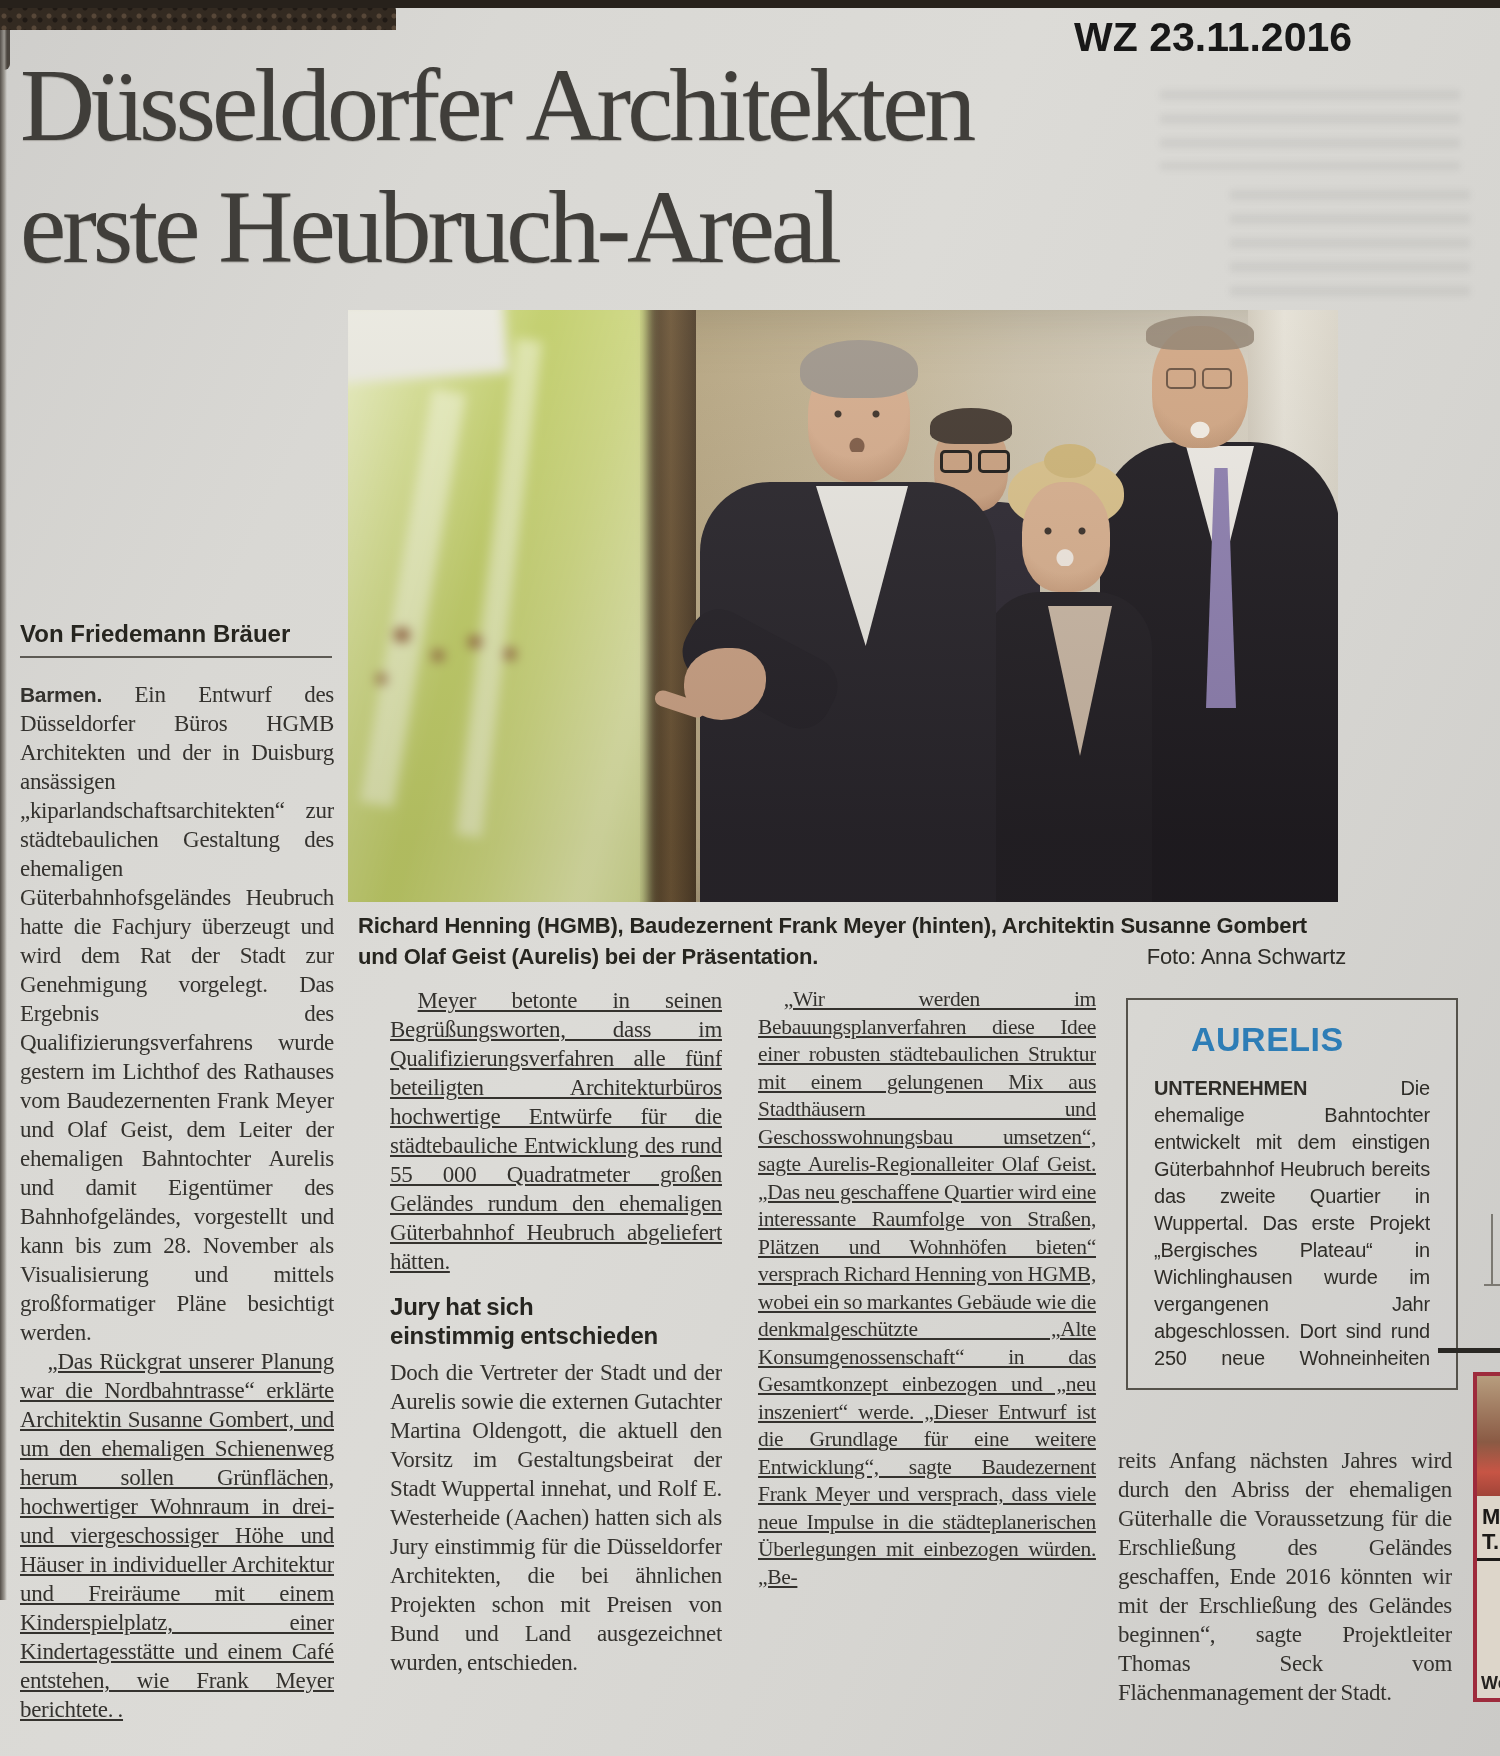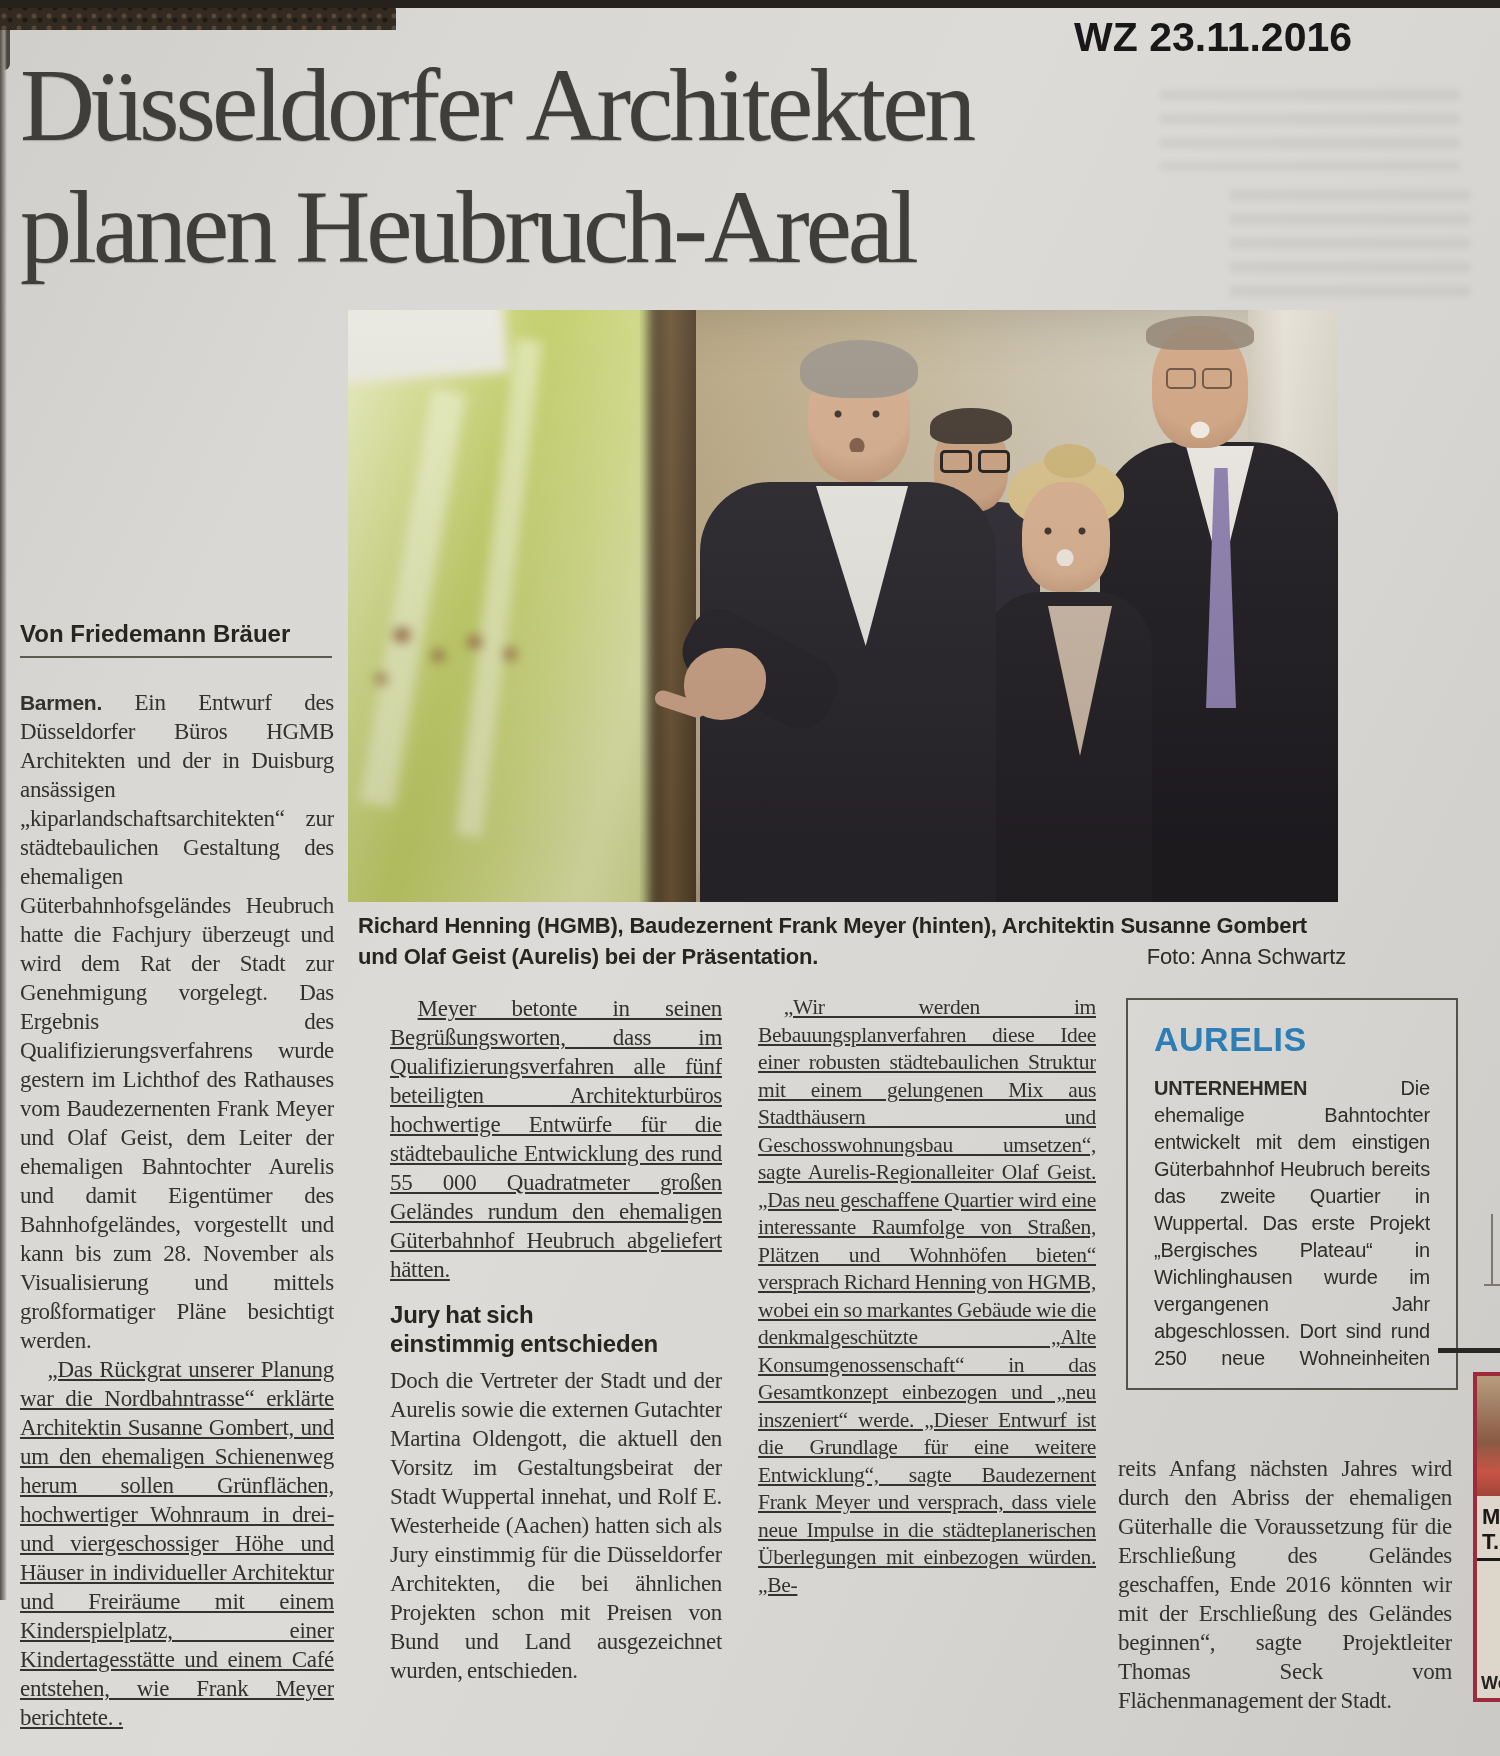--- a/index.html
+++ b/index.html
@@ -22,21 +22,21 @@
   .masthead{left:1074px;top:14px;font-family:"Liberation Sans","DejaVu Sans",sans-serif;
         font-weight:bold;font-size:41px;color:#181818;letter-spacing:0;}
   .headline{left:20px;top:44px;width:1220px;font-weight:normal;font-size:104px;line-height:122px;
         letter-spacing:-4px;color:#403e3a;text-shadow:0 1px 1px rgba(120,118,112,.5);}
   
   .lead{left:20px;top:306px;width:312px;font-size:37px;line-height:47px;color:#3b3933;}
   .byline{left:20px;top:620px;width:312px;font-family:"Liberation Sans","DejaVu Sans",sans-serif;
         font-weight:bold;font-size:24px;color:#26251f;}
   .byline-rule{left:20px;top:656px;width:312px;height:2px;background:#5d5a54;}
   .bodytext{font-size:23px;line-height:29px;text-align:justify;letter-spacing:-.3px;word-spacing:-1px;
-        -webkit-hyphens:auto;hyphens:auto;overflow:hidden;margin-top:8px;}
+        -webkit-hyphens:auto;hyphens:auto;overflow:hidden;}
   .col1{left:20px;top:680px;width:314px;height:1046px;}
   .col2{left:390px;top:986px;width:332px;height:758px;}
   .col3{left:758px;top:986px;width:338px;height:748px;font-size:21.5px;line-height:27.5px;}
   .col4p{left:1118px;top:1446px;width:334px;height:292px;}
   .bodytext p{margin:0;}
   .bodytext p.ind{text-indent:1.2em;text-decoration:underline;}
   .lead-in{font-weight:bold;font-family:"Liberation Sans","DejaVu Sans",sans-serif;font-size:21px;}
   .subhead{font-family:"Liberation Sans","DejaVu Sans",sans-serif;font-weight:bold;font-size:24px;
         line-height:29px;text-align:left;color:#262520;margin:16px 0 8px 0;letter-spacing:-.2px;}
   .subhead div{display:block;}
@@ -111,21 +111,21 @@
         background:radial-gradient(ellipse at 30px 28px,#f2ece4 9px 4px,transparent 10px);}
   .photo-overlay{position:absolute;left:0;top:0;width:990px;height:592px;
         background:linear-gradient(180deg,rgba(255,252,240,.08),rgba(30,25,15,.10) 90%);}
   
   .caption{left:358px;top:910px;width:988px;font-family:"Liberation Sans","DejaVu Sans",sans-serif;
         font-weight:bold;font-size:22px;line-height:31px;color:#26251f;letter-spacing:-.2px;}
   .credit{position:absolute;right:0;top:31px;font-weight:normal;font-size:22px;color:#2c2b26;}
   
   .infobox{left:1126px;top:998px;width:332px;height:392px;border:2px solid #55524b;box-sizing:border-box;
         padding:20px 26px 14px 26px;font-family:"Liberation Sans","DejaVu Sans",sans-serif;background:rgba(255,255,255,.06);}
-  .infobox-title{font-weight:bold;font-size:34px;letter-spacing:.5px;}
+  .infobox-title{font-weight:bold;font-size:34px;letter-spacing:.5px;margin-left:37px;}
   .infobox-body{margin-top:16px;font-size:20px;line-height:27px;text-align:justify;color:#2f2d28;
         letter-spacing:-.2px;overflow:hidden;max-height:300px;}
   .infobox-label{font-weight:bold;}
   
   .edge-box-corner-v{left:1491px;top:1214px;width:2px;height:72px;background:#7c7972;}
   .edge-box-corner-h{left:1484px;top:1284px;width:16px;height:2px;background:#7c7972;}
   .edge-rule{left:1438px;top:1348px;width:62px;height:5px;background:#2a2824;}
   .edge-ad{left:1473px;top:1372px;width:42px;height:330px;border:4px solid #9e2b3c;box-sizing:border-box;
         background:#ddd6ca;overflow:hidden;font-family:"Liberation Sans","DejaVu Sans",sans-serif;}
   .edge-ad-img{height:120px;background:linear-gradient(180deg,#b79d7e,#8a5a44 55%,#c75545 80%,#a14438);}
@@ -140,21 +140,21 @@
 
   <div class="abs paper-notch"></div>
   <div class="abs paper-edge-left"></div>
   <div class="abs ghost" style="left:1160px;top:90px;width:300px;height:80px;"></div>
   <div class="abs ghost" style="left:1230px;top:190px;width:240px;height:120px;"></div>
 
   <div class="abs masthead">WZ 23.11.2016</div>
 
   <div class="abs headline">
     <div>Düsseldorfer Architekten</div>
-    <div>planen Heubruch-Areal</div>
+    <div>erste Heubruch-Areal</div>
   </div>
 
   <div class="abs byline">Von Friedemann Bräuer</div>
   <div class="abs byline-rule"></div>
   <div class="abs bodytext col1" lang="de">
     <p><span class="lead-in">Barmen.</span><span> Ein Entwurf des Düsseldorfer Büros HGMB Architekten und der in Duisburg ansässigen „kiparlandschaftsarchitekten“ zur städtebaulichen Gestaltung des ehemaligen Güterbahnhofsgeländes Heubruch hatte die Fachjury überzeugt und wird dem Rat der Stadt zur Genehmigung vorgelegt. Das Ergebnis des Qualifizierungsverfahrens wurde gestern im Lichthof des Rathauses vom Baudezernenten Frank Meyer und Olaf Geist, dem Leiter der ehemaligen Bahntochter Aurelis und damit Eigentümer des Bahnhofgeländes, vorgestellt und kann bis zum 28. November als Visualisierung und mittels großformatiger Pläne besichtigt werden.</span></p>
     <p class="ind">„Das Rückgrat unserer Planung war die Nordbahntrasse“ erklärte Architektin Susanne Gombert, und um den ehemaligen Schienenweg herum sollen Grünflächen, hochwertiger Wohnraum in drei- und viergeschossiger Höhe und Häuser in individueller Architektur und Freiräume mit einem Kinderspielplatz, einer Kindertagesstätte und einem Café entstehen, wie Frank Meyer berichtete. .</p>
   </div>
 
   <div class="abs photo">

